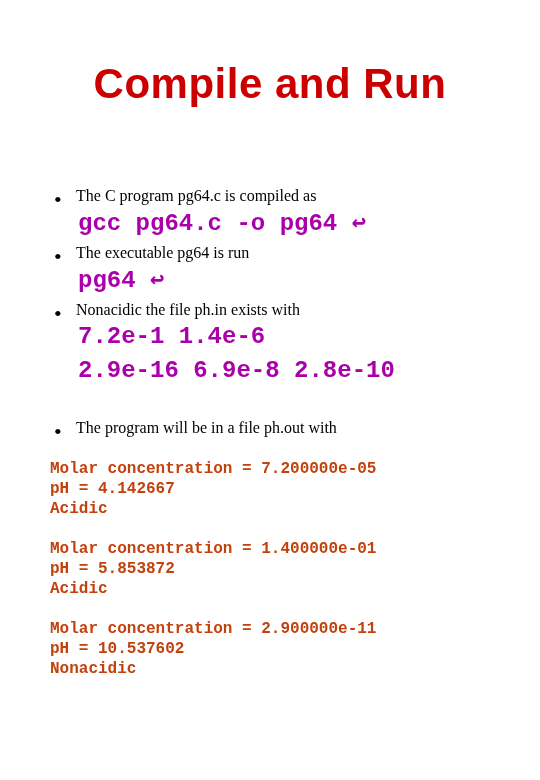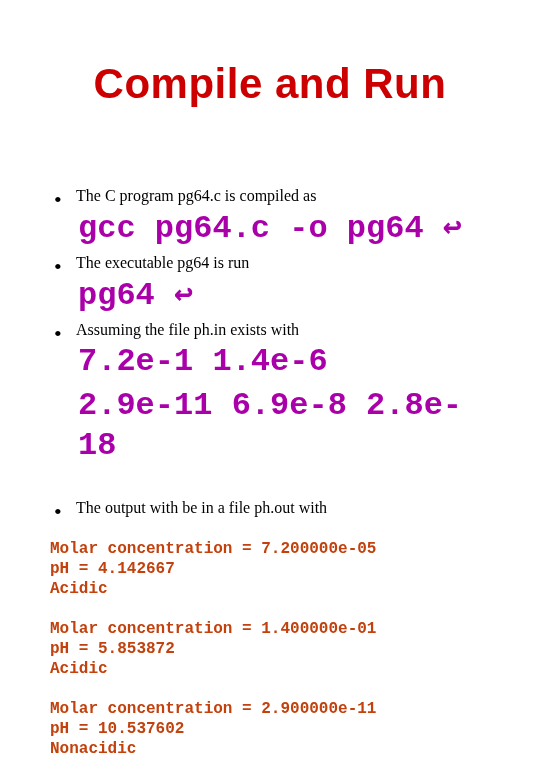--- a/index.html
+++ b/index.html
@@ -36,21 +36,21 @@
     content: "•";
     position: absolute;
     left: 4px;
     top: 0;
     font-size: 22px;
   }
   .code-line {
     font-family: "Courier New", Courier, monospace;
     font-weight: bold;
     color: #aa00aa;
-    font-size: 32px;
+    font-size: 24px;
     padding-left: 38px;
     margin-bottom: 4px;
     line-height: 1.25;
   }
   .gap { height: 28px; }
   .output-block {
     font-family: "Courier New", Courier, monospace;
     font-weight: bold;
     color: #c2410c;
     font-size: 16px;
@@ -69,29 +69,29 @@
   <li>The C program pg64.c is compiled as</li>
 </ul>
 <div class="code-line">gcc pg64.c -o pg64 ↩</div>
 
 <ul class="bullets">
   <li>The executable pg64 is run</li>
 </ul>
 <div class="code-line">pg64 ↩</div>
 
 <ul class="bullets">
-  <li>Assuming the file ph.in exists with</li>
+  <li>Nonacidic the file ph.in exists with</li>
 </ul>
 <div class="code-line">7.2e-1 1.4e-6</div>
-<div class="code-line">2.9e-11 6.9e-8 2.8e-18</div>
+<div class="code-line">2.9e-16 6.9e-8 2.8e-10</div>
 
 <div class="gap"></div>
 
 <ul class="bullets">
-  <li>The output with be in a file ph.out with</li>
+  <li>The program will be in a file ph.out with</li>
 </ul>
 
 <div class="gap" style="height:18px"></div>
 
 <div class="output-block">Molar concentration = 7.200000e-05
 pH = 4.142667
 Acidic</div>
 <div class="output-block">Molar concentration = 1.400000e-01
 pH = 5.853872
 Acidic</div>

